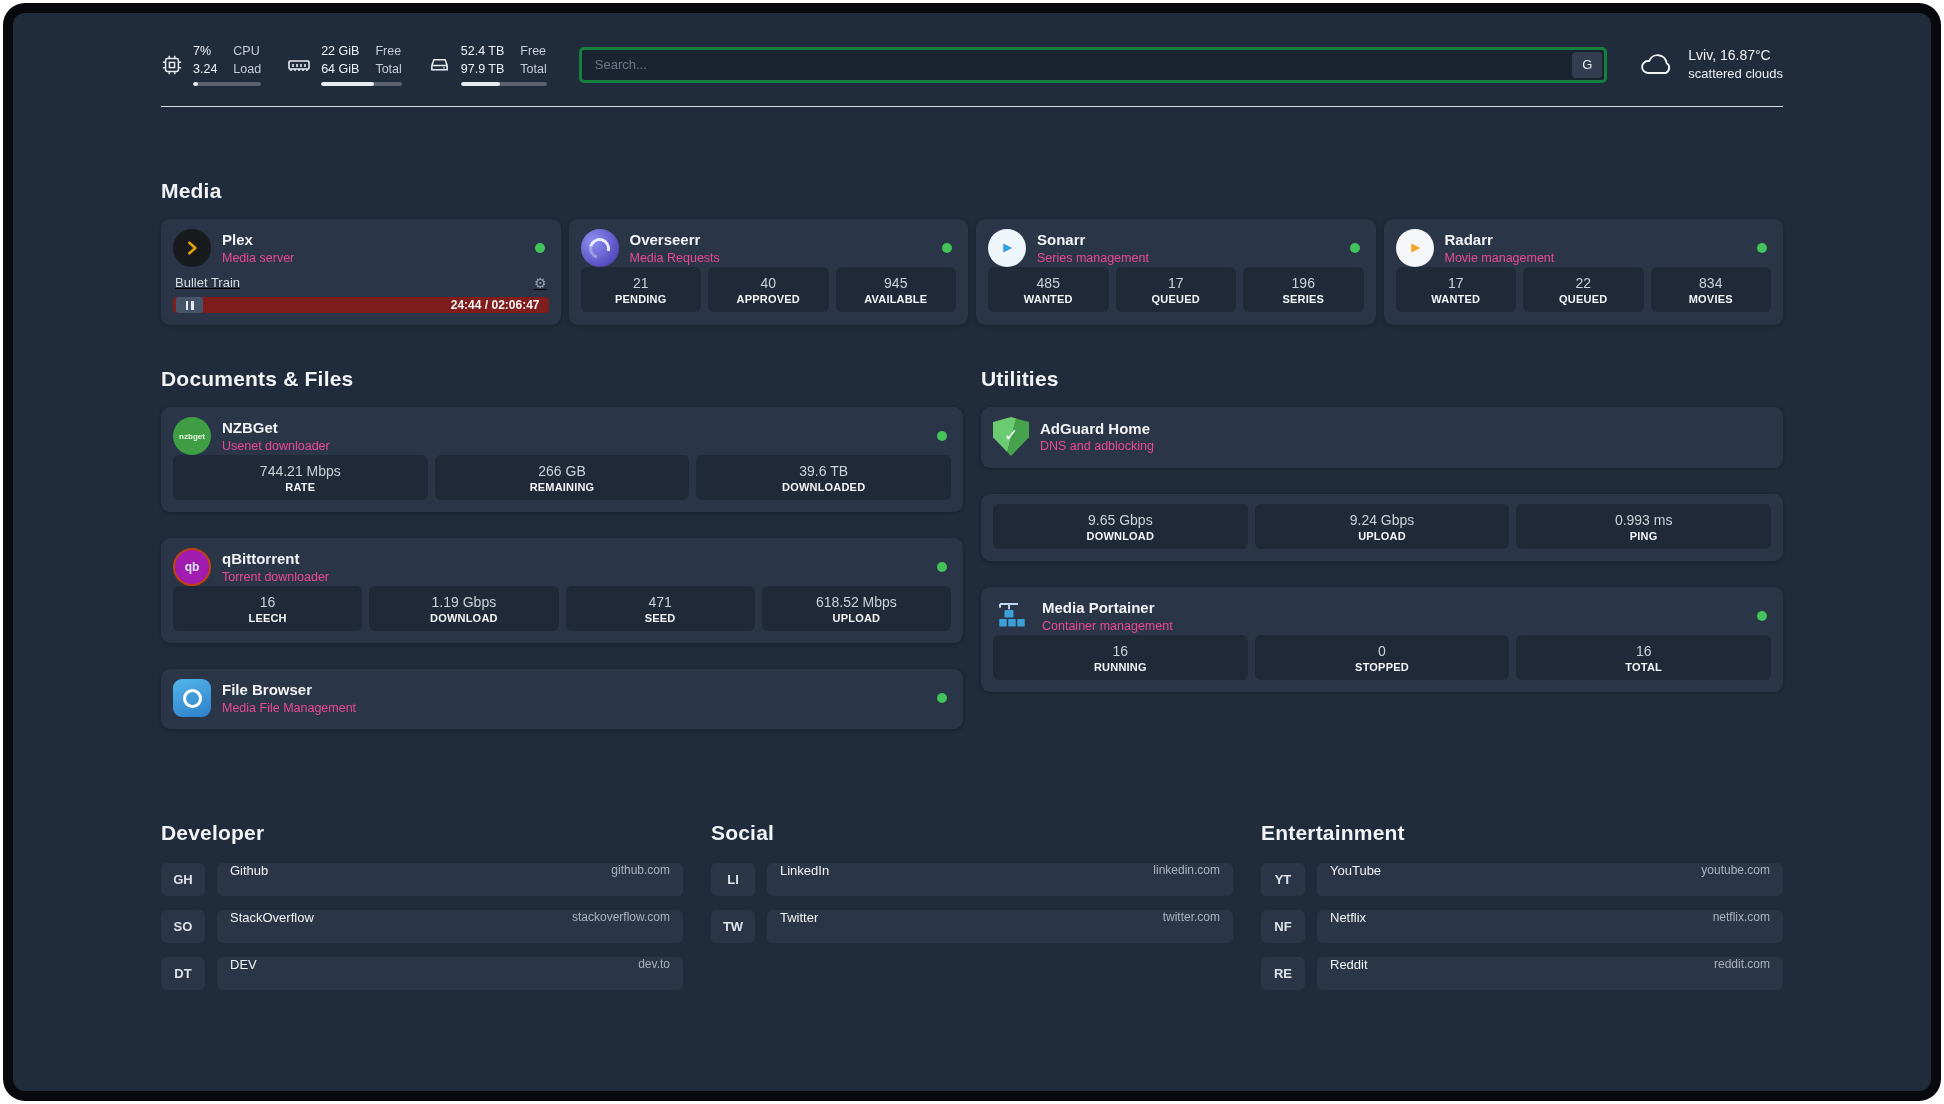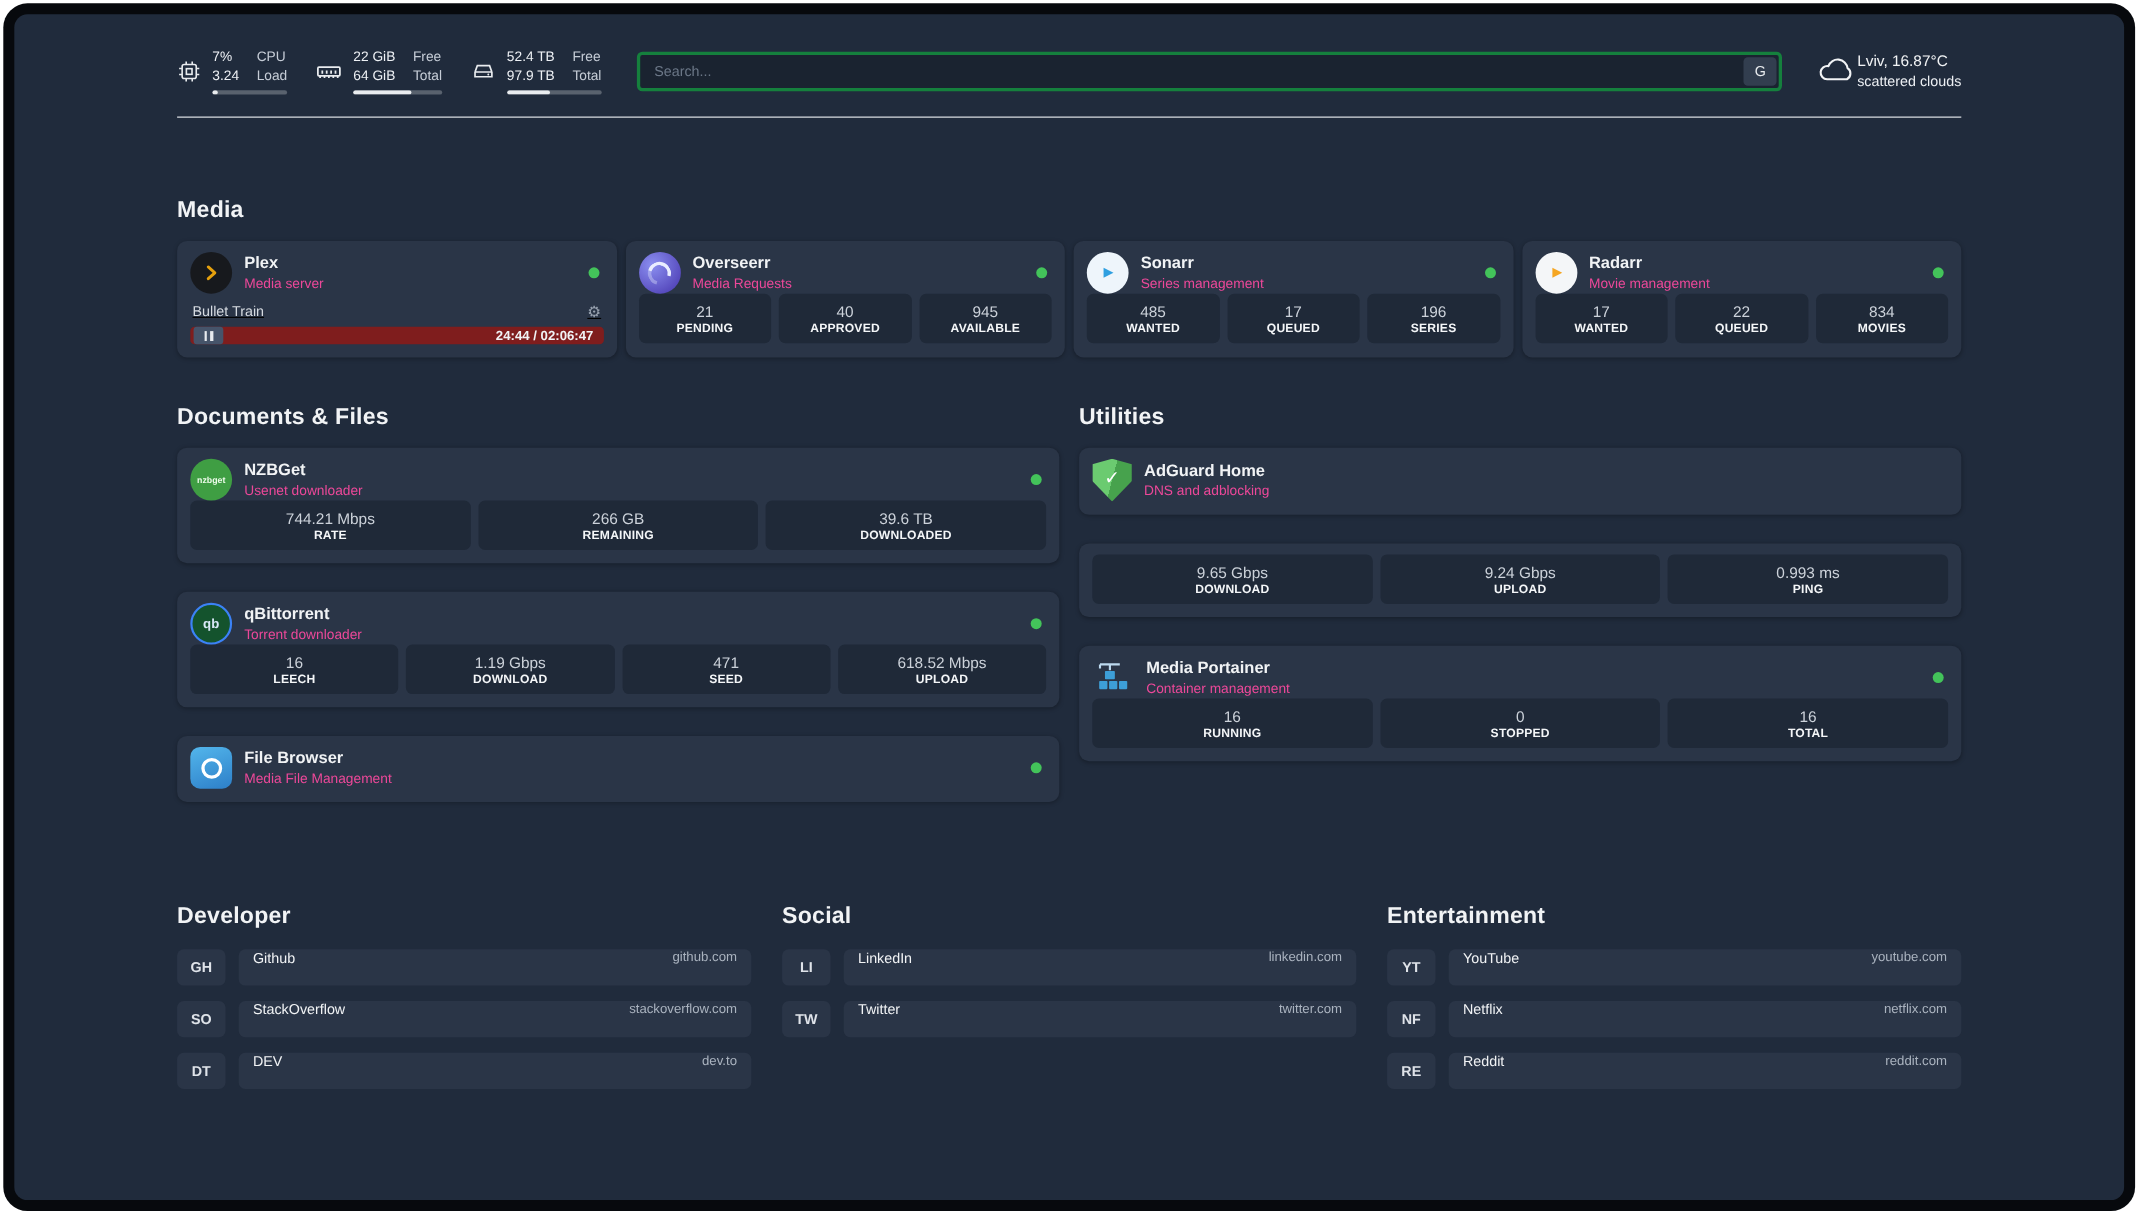--- a/index.html
+++ b/index.html
@@ -36,21 +36,21 @@
     color:#e9ecef; padding:0 46px 0 13px; font-size:13px; outline:none;
     font-family:"Liberation Sans","DejaVu Sans",sans-serif;
   }
   .search input::placeholder { color:#6b7787; }
   .engine {
     position:absolute; right:5px; top:5px; height:26px; width:30px;
     background:#323e4f; border:none; border-radius:4px; color:#e9ecef;
     font-size:13px; cursor:pointer; font-family:inherit;
   }
 
-  .weather { display:flex; align-items:center; }
+  .weather { display:flex; align-items:center; gap:13px; }
   .w-text { display:flex; flex-direction:column; }
   .w-loc { font-size:14px; color:#f1f3f5; line-height:1.35; }
   .w-cond { font-size:13px; color:#eceff3; line-height:1.35; }
 
   .divider { margin-top:20px; border-top:1.5px solid rgba(237,240,243,.9); }
 
   
   .sec-title { font-size:21px; font-weight:600; color:#f1f3f5; letter-spacing:.2px; }
   .t-media { margin:72px 0 16px; }
   .two-col { display:grid; grid-template-columns:1fr 1fr; gap:0 18px; align-items:start; margin-top:42px; }
@@ -86,21 +86,21 @@
   .ic-overseerr { background:radial-gradient(circle at 32% 32%, #8b8ff0, #4533ad); }
   .ic-overseerr::after {
     content:""; position:absolute; width:15px; height:15px; border-radius:50%;
     border:3.4px solid #e9edff; border-bottom-color:transparent;
     border-left-color:rgba(233,237,255,.35); transform:rotate(-30deg);
   }
   .ic-sonarr { background:#eef5fb; }
   .ic-radarr { background:#f4f6f8; }
   .ic-nzbget { background:#3f9e43; }
   .nzb-text { font-size:8px; font-weight:700; color:#ecfbe9; }
-  .ic-qb { background:#14532d; border:2px solid #3b82f6; }
+  .ic-qb { background:#a21caf; border:2px solid #c2410c; }
   .qb-text { font-size:12px; font-weight:700; color:#d9e8f8; }
   .ic-filebrowser { border-radius:9px; background:linear-gradient(160deg,#53b6ec,#2d7fc8); }
   .ic-filebrowser::after { content:""; width:13px; height:13px; border:3px solid #fff; border-radius:50%; }
   .ic-adguard {
     width:36px; height:39px; border-radius:0;
     background:linear-gradient(105deg,#6bcb70 50%,#47a24d 50%);
     clip-path:polygon(50% 0%,100% 13%,100% 52%,50% 100%,0% 52%,0% 13%);
   }
   .ag-check { color:#fff; font-size:17px; font-weight:700; margin-top:-3px; }
   .ic-speedtest { border-radius:8px; background:#151d2a; }

